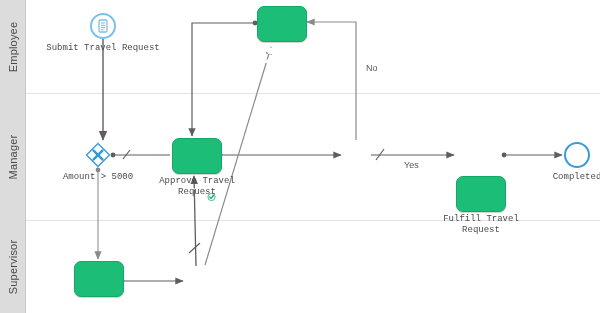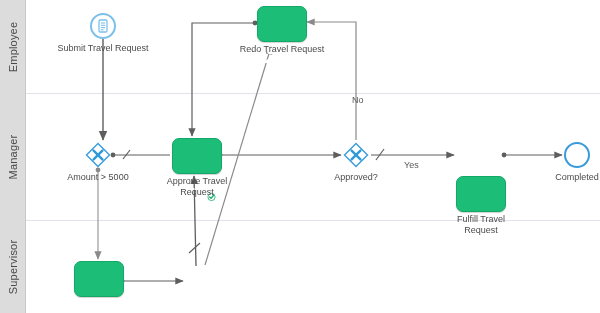--- a/index.html
+++ b/index.html
@@ -82,20 +82,21 @@
   .node-label {
     position: absolute;
     font-size: 9px;
     line-height: 11px;
     color: #4b4b4b;
     text-align: center;
     white-space: pre-line;
     width: 130px;
     left: 50%;
     transform: translateX(-50%);
+    font-family: Liberation Mono, monospace;
   }
   .edge-label {
     position: absolute;
     font-size: 9px;
     color: #5a5a5a;
     white-space: nowrap;
   }
 </style>
 </head>
 <body>
@@ -201,21 +202,20 @@
     </svg>
     <div class="node-label" style="top:30px;">Submit Travel Request</div>
   </div>
 
   <div class="node" style="left:257px;top:6px;">
     <div class="task"></div>
     <svg class="glyphs" width="48" height="34" viewBox="0 0 48 34">
       <circle cx="13.5" cy="9" r="3.4" fill="#ffffff"></circle>
       <path d="M7.6,21 a6.2,6.6 0 0 1 11.8,0 z" fill="#ffffff"></path>
     </svg>
-    <div class="node-label" style="top:38px;">Redo Travel Request</div>
   </div>
 
   <div class="node" style="left:85px;top:142px;">
     <svg class="gateway" width="26" height="26" viewBox="0 0 26 26">
       <polygon points="13,1.5 24.5,13 13,24.5 1.5,13" fill="#ffffff" stroke="#3a9bdc" stroke-width="1.4"></polygon>
       <line x1="8.6" y1="8.6" x2="17.4" y2="17.4" stroke="#2e9ad8" stroke-width="2.4" stroke-linecap="round"></line>
       <line x1="17.4" y1="8.6" x2="8.6" y2="17.4" stroke="#2e9ad8" stroke-width="2.4" stroke-linecap="round"></line>
     </svg>
     <div class="node-label" style="top:30px;">Amount &gt; 5000</div>
   </div>
@@ -228,28 +228,20 @@
       <circle cx="34" cy="11.5" r="3.1" fill="#ffffff"></circle>
       <path d="M28.7,22.5 a5.6,6 0 0 1 10.6,0 z" fill="#ffffff"></path>
       <line x1="19.5" y1="15" x2="26.5" y2="15" stroke="#ffffff" stroke-width="1.8" stroke-dasharray="2.4 2.2" stroke-linecap="round"></line>
       <circle cx="39.5" cy="23" r="3.6" fill="#ffffff" stroke="#14a868" stroke-width="0.8"></circle>
       <path d="M37.7,23 L39.1,24.4 L41.4,21.5" fill="none" stroke="#14a868" stroke-width="1.3" stroke-linecap="round" stroke-linejoin="round"></path>
     </svg>
     <div class="node-label" style="top:38px;">Approve Travel
 Request</div>
   </div>
 
-  <div class="node" style="left:343px;top:142px;">
-    <svg class="gateway" width="26" height="26" viewBox="0 0 26 26">
-      <polygon points="13,1.5 24.5,13 13,24.5 1.5,13" fill="#ffffff" stroke="#3a9bdc" stroke-width="1.4"></polygon>
-      <line x1="8.6" y1="8.6" x2="17.4" y2="17.4" stroke="#2e9ad8" stroke-width="2.4" stroke-linecap="round"></line>
-      <line x1="17.4" y1="8.6" x2="8.6" y2="17.4" stroke="#2e9ad8" stroke-width="2.4" stroke-linecap="round"></line>
-    </svg>
-    <div class="node-label" style="top:30px;">Approved?</div>
-  </div>
 
   <div class="node" style="left:456px;top:138px;margin-top:38px;">
     <div class="task"></div>
     <svg class="glyphs" width="48" height="34" viewBox="0 0 48 34">
       <circle cx="13.5" cy="9" r="3.4" fill="#ffffff"></circle>
       <path d="M7.6,21 a6.2,6.6 0 0 1 11.8,0 z" fill="#ffffff"></path>
     </svg>
     <div class="node-label" style="top:38px;">Fulfill Travel
 Request</div>
   </div>
@@ -266,16 +258,16 @@
       <path d="M6.2,22.5 a5.6,6 0 0 1 10.6,0 z" fill="#ffffff"></path>
       <circle cx="34" cy="11.5" r="3.1" fill="#ffffff"></circle>
       <path d="M28.7,22.5 a5.6,6 0 0 1 10.6,0 z" fill="#ffffff"></path>
       <line x1="19.5" y1="15" x2="26.5" y2="15" stroke="#ffffff" stroke-width="1.8" stroke-dasharray="2.4 2.2" stroke-linecap="round"></line>
       <circle cx="39.5" cy="23" r="3.6" fill="#ffffff" stroke="#14a868" stroke-width="0.8"></circle>
       <path d="M37.7,23 L39.1,24.4 L41.4,21.5" fill="none" stroke="#14a868" stroke-width="1.3" stroke-linecap="round" stroke-linejoin="round"></path>
     </svg>
   </div>
 
 
-  <div class="edge-label" style="left:352px;top:63px;margin-top:32px;">No</div>
+  <div class="edge-label" style="left:366px;top:63px;">No</div>
   <div class="edge-label" style="left:404px;top:160px;">Yes</div>
 
 </div>
 
 </body></html>

